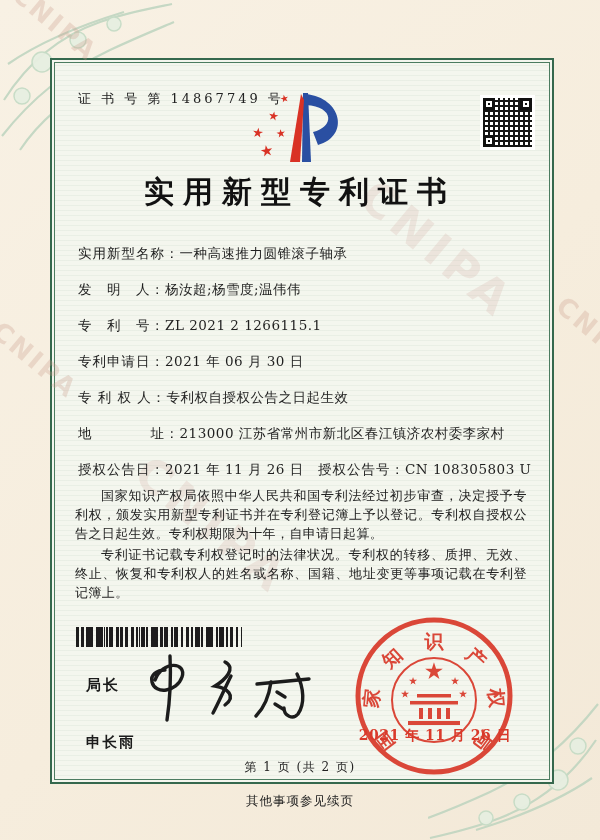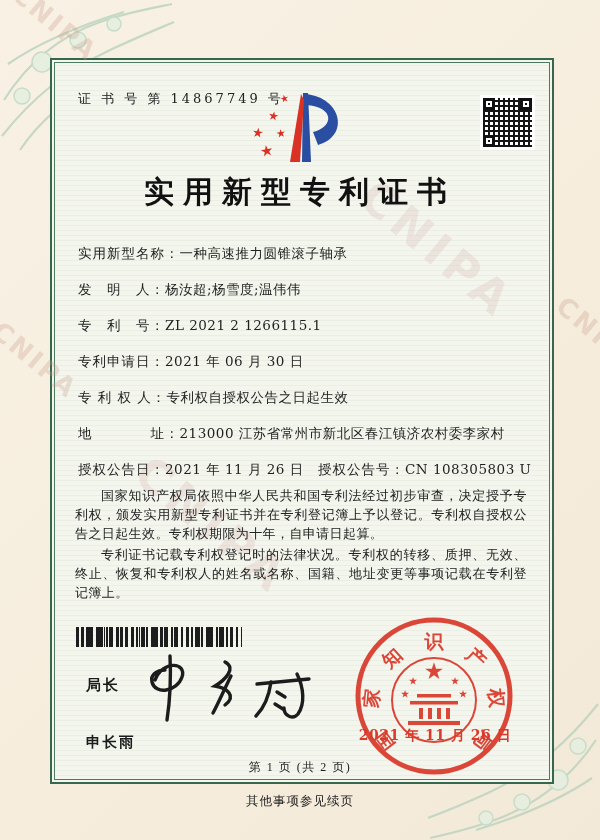--- a/index.html
+++ b/index.html
@@ -54,21 +54,21 @@
       repeating-linear-gradient(90deg,#1d1d1d 0 1px,transparent 1px 7px),
       repeating-linear-gradient(90deg,#1d1d1d 0 3px,transparent 3px 11px);}
   .signer-title{left:86px; top:676px; font-size:15px; font-weight:bold; color:#1c1c1c; letter-spacing:2px;}
   .signer-name{left:86px; top:701px; font-size:14.5px; font-weight:bold; color:#1c1c1c; letter-spacing:2px;margin-top:32px;}
   .signature{left:125px; top:650px; width:210px; height:88px;}
   .seal{left:352px; top:614px; width:164px; height:164px; opacity:.93;}
   .seal text{fill:#d93a2b; font-size:19px; font-weight:bold; text-anchor:middle;
              font-family:"DejaVu Serif","Liberation Serif",serif;}
   .seal-date{left:350px; top:727px; width:170px; text-align:center; font-size:14px; font-weight:bold;
              color:#d93a2b; letter-spacing:.5px; white-space:nowrap;}
-  .page-info{left:0; width:600px; top:759px; text-align:center; font-size:12px; letter-spacing:1.5px; color:#222;font-family:Liberation Serif, serif;}
+  .page-info{left:0; width:600px; top:759px; text-align:center; font-size:12px; letter-spacing:1.5px; color:#222;}
   .note{left:0; width:600px; top:793px; text-align:center; font-size:12.5px; letter-spacing:1px; color:#222;}
 </style>
 </head>
 <body>
 
 <div class="page">
 
   <div class="wm small abs" style="left:4px;top:8px;">CNIPA</div>
   <div class="wm small abs" style="left:-16px;top:345px;">CNIPA</div>
   <div class="wm small abs" style="left:548px;top:320px;">CNIPA</div>

